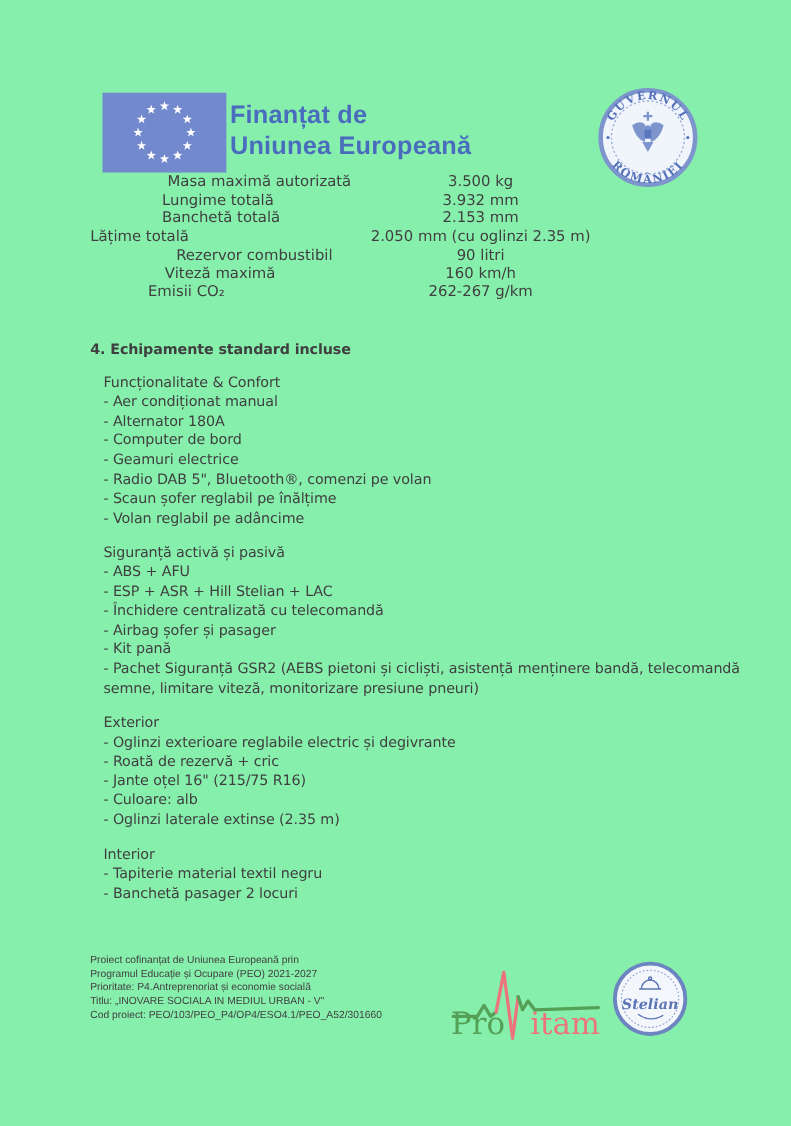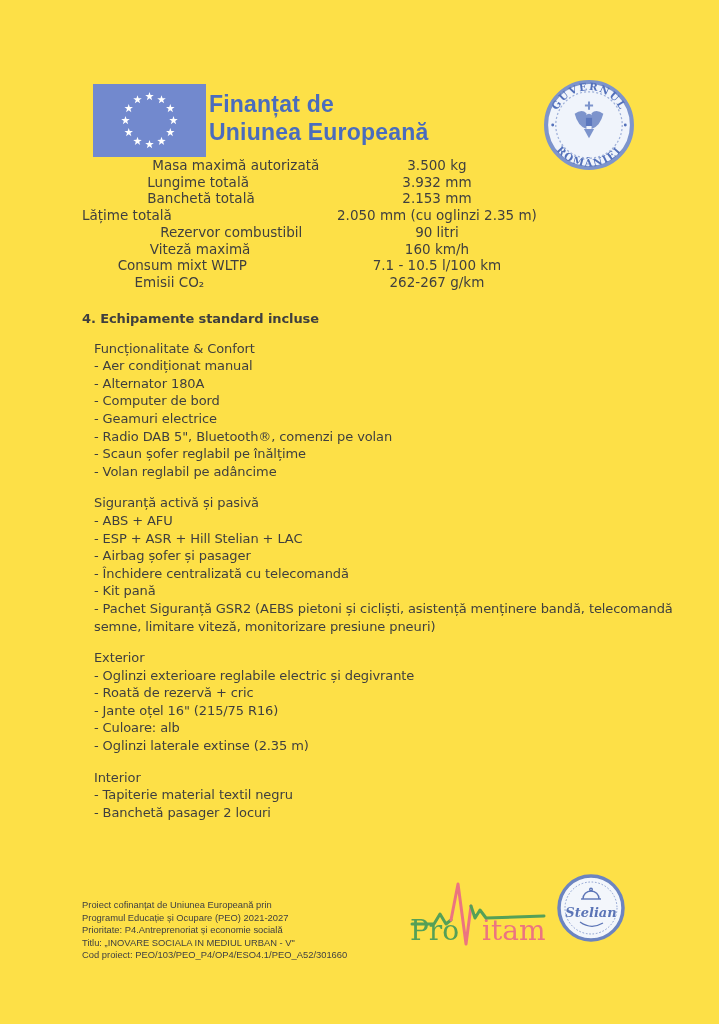--- a/index.html
+++ b/index.html
@@ -5,21 +5,21 @@
   html, body { margin: 0; padding: 0; }
   body {
     width: 719px; height: 1024px;
     background: #ffffff;
     font-family: "DejaVu Sans", sans-serif;
     color: #3f3f3f;
   }
   .page {
     position: relative;
     width: 719px; height: 1024px;
-    background: #fde047;
+    background: #86efac;
     overflow: hidden;
   }
 
   
   .eu-flag {
     position: absolute; left: 93px; top: 84px;
     width: 113px; height: 73px; display: block;
   }
   .eu-title {
     position: absolute; left: 209px; top: 90px;
@@ -54,21 +54,20 @@
   .eq-heading { font-weight: bold; margin-bottom: 3px; }
   .eq-group { margin: 12px; }
   .eq-group + .eq-group { margin-top: 14px; }
 
   
   .footer-text {
     position: absolute; left: 82px; top: 866px;
     font-family: "Liberation Sans", sans-serif;
     font-size: 9.4px; line-height: 12.6px;
     color: #414141;
-    margin-top: 33px;
   }
   .provitam {
     position: absolute; left: 408px; top: 874px;
     width: 140px; height: 78px; display: block;
   }
   .stelian {
     position: absolute; left: 555px; top: 872px;
     width: 72px; height: 72px; display: block;
   }
 </style>
@@ -146,24 +145,20 @@
       </div>
     <div class="spec-row">
         <span class="spec-label">Rezervor combustibil</span>
         <span class="spec-value">90 litri</span>
       </div>
     <div class="spec-row">
         <span class="spec-label">Viteză maximă</span>
         <span class="spec-value">160 km/h</span>
       </div>
     <div class="spec-row">
-        <span class="spec-label">Consum mixt WLTP</span>
-        <span class="spec-value">7.1 - 10.5 l/100 km</span>
-      </div>
-    <div class="spec-row">
         <span class="spec-label">Emisii CO₂</span>
         <span class="spec-value">262-267 g/km</span>
       </div>
   </div>
 
   <div class="equipment">
     <div class="eq-heading">4. Echipamente standard incluse</div>
 
     <div class="eq-group">
       <div>Funcționalitate &amp; Confort</div>
@@ -173,22 +168,22 @@
       <div>- Geamuri electrice</div>
       <div>- Radio DAB 5", Bluetooth®, comenzi pe volan</div>
       <div>- Scaun șofer reglabil pe înălțime</div>
       <div>- Volan reglabil pe adâncime</div>
     </div>
 
     <div class="eq-group">
       <div>Siguranță activă și pasivă</div>
       <div>- ABS + AFU</div>
       <div>- ESP + ASR + Hill Stelian + LAC</div>
+      <div>- Închidere centralizată cu telecomandă</div>
       <div>- Airbag șofer și pasager</div>
-      <div>- Închidere centralizată cu telecomandă</div>
       <div>- Kit pană</div>
       <div>- Pachet Siguranță GSR2 (AEBS pietoni și cicliști, asistență menținere bandă, telecomandă semne, limitare viteză, monitorizare presiune pneuri)</div>
     </div>
 
     <div class="eq-group">
       <div>Exterior</div>
       <div>- Oglinzi exterioare reglabile electric și degivrante</div>
       <div>- Roată de rezervă + cric</div>
       <div>- Jante oțel 16" (215/75 R16)</div>
       <div>- Culoare: alb</div>

